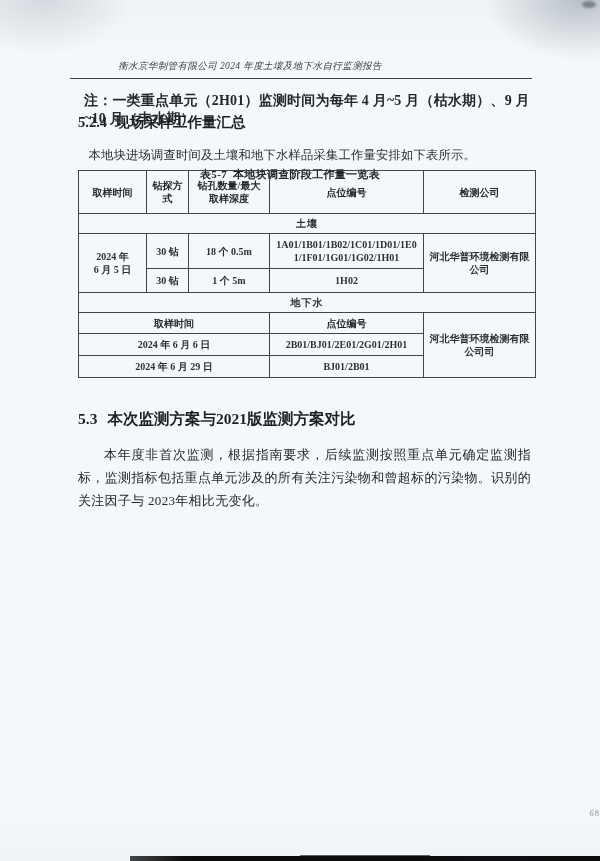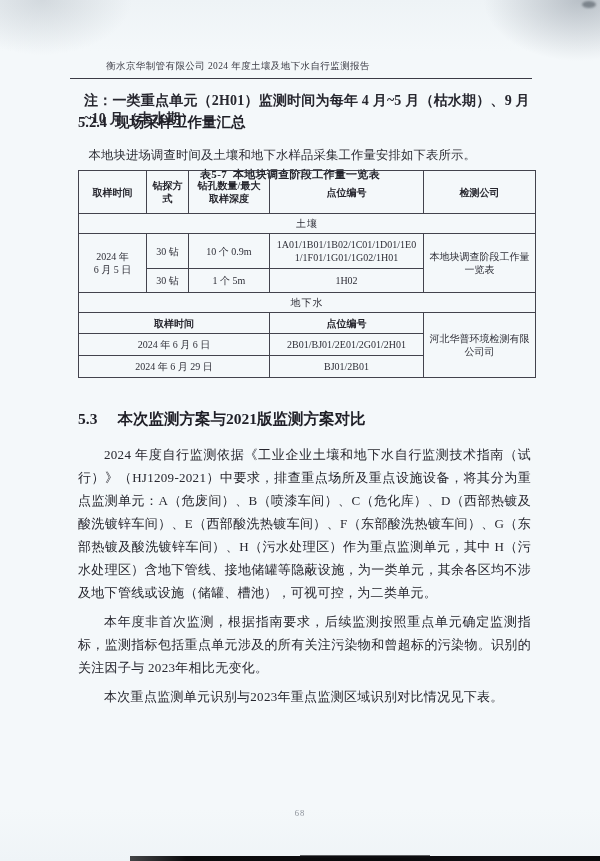--- a/index.html
+++ b/index.html
@@ -15,22 +15,22 @@
   }
   .smudge-tr{
     position:absolute;right:0;top:0;width:130px;height:70px;pointer-events:none;
     background:radial-gradient(ellipse at 85% 0%,rgba(120,130,142,0.45),rgba(120,130,142,0.0) 62%);
   }
   .speck-tr{
     position:absolute;right:4px;top:1px;width:14px;height:7px;border-radius:50%;
     background:rgba(70,78,88,0.55);filter:blur(1px);
   }
   .running-header{
-    position:absolute;top:60px;left:0;width:476px;text-align:center;
-    font-size:9.5px;letter-spacing:0.4px;color:#3a3a44;
+    position:absolute;top:60px;left:12px;width:476px;text-align:center;
+    font-size:9.5px;letter-spacing:0.4px;color:#3a3a44;font-style:italic;
   }
   .header-rule{
     position:absolute;top:78px;left:70px;width:462px;height:0;
     border-top:1.6px solid #3b3b45;
   }
   .note-line{
     position:absolute;top:92px;left:84px;width:460px;
     font-size:14px;font-weight:bold;color:#26262e;letter-spacing:0.2px;
     white-space:pre-wrap;
   }
@@ -47,37 +47,37 @@
     font-size:11px;font-weight:bold;color:#22222a;white-space:pre-wrap;letter-spacing:0.3px;
   }
   table.work-table{
     position:absolute;top:170px;left:78px;width:457px;
     border-collapse:collapse;table-layout:fixed;
     font-size:10px;color:#2e2e37;
   }
   table.work-table td,table.work-table th{
     border:1px solid #43434d;text-align:center;vertical-align:middle;
     padding:1px 4px;line-height:13px;word-break:break-all;
-    font-weight:normal;
+    font-weight:bold;
   }
   table.work-table th{font-weight:bold;color:#26262e;}
   .band-cell{font-weight:bold;letter-spacing:1px;}
   .pre-line{white-space:pre-line;}
   .h53{
     position:absolute;top:409px;left:78px;font-size:15.5px;font-weight:bold;color:#1e1e26;
   }
-  .h53 .sec-num{margin-right:20px;}
+  .h53 .sec-num{margin-right:10px;}
   .body-copy{
     position:absolute;top:443px;left:78px;width:453px;
     font-size:13px;line-height:23px;text-align:justify;color:#26262e;
     letter-spacing:0.3px;
   }
   .body-copy p{margin:0 0 6px 0;text-indent:2em;word-break:break-all;}
   .page-number{
-    position:absolute;top:808px;left:0;width:600px;text-align:center;
+    position:absolute;top:808px;left:0;width:600px;text-align:right;
     font-size:8.5px;color:#8b9099;letter-spacing:1px;
   }
   .scan-bar-bottom{
     position:absolute;bottom:0;left:130px;width:470px;height:5px;
     background:linear-gradient(90deg,rgba(10,10,12,0.75) 0%,#0c0c0e 12%,#0a0a0c 55%,#101014 78%,#0a0a0c 100%);
   }
   .scan-bar-bottom2{
     position:absolute;bottom:3px;left:300px;width:130px;height:3px;
     background:rgba(15,15,18,0.65);filter:blur(0.5px);
   }
@@ -120,23 +120,23 @@
         <th>点位编号</th>
         <th>检测公司</th>
       </tr>
       <tr style="height:20px;">
         <td class="band-cell" colspan="5">土壤</td>
       </tr>
       <tr style="height:35px;">
         <td rowspan="2" class="pre-line">2024 年
 6 月 5 日</td>
         <td>30 钻</td>
-        <td>10 个 0.9m</td>
+        <td>18 个 0.5m</td>
         <td>1A01/1B01/1B02/1C01/1D01/1E01/1F01/1G01/1G02/1H01</td>
-        <td rowspan="2">本地块调查阶段工作量一览表</td>
+        <td rowspan="2">河北华普环境检测有限公司</td>
       </tr>
       <tr style="height:24px;">
         <td>30 钻</td>
         <td>1 个 5m</td>
         <td>1H02</td>
       </tr>
       <tr style="height:20px;margin-left:12px;">
         <td class="band-cell" colspan="5">地下水</td>
       </tr>
       <tr style="height:21px;">
@@ -153,23 +153,21 @@
         <td>BJ01/2B01</td>
       </tr>
     </tbody>
   </table>
 
   <div class="h53">
     <span class="sec-num">5.3</span><span>本次监测方案与2021版监测方案对比</span>
   </div>
 
   <div class="body-copy">
-    <p>2024 年度自行监测依据《工业企业土壤和地下水自行监测技术指南（试行）》（HJ1209-2021）中要求，排查重点场所及重点设施设备，将其分为重点监测单元：A（危废间）、B（喷漆车间）、C（危化库）、D（西部热镀及酸洗镀锌车间）、E（西部酸洗热镀车间）、F（东部酸洗热镀车间）、G（东部热镀及酸洗镀锌车间）、H（污水处理区）作为重点监测单元，其中 H（污水处理区）含地下管线、接地储罐等隐蔽设施，为一类单元，其余各区均不涉及地下管线或设施（储罐、槽池），可视可控，为二类单元。</p>
     <p>本年度非首次监测，根据指南要求，后续监测按照重点单元确定监测指标，监测指标包括重点单元涉及的所有关注污染物和曾超标的污染物。识别的关注因子与 2023年相比无变化。</p>
-    <p>本次重点监测单元识别与2023年重点监测区域识别对比情况见下表。</p>
   </div>
 
   <div class="page-number">68</div>
 
   <div class="scan-bar-bottom"></div>
   <div class="scan-bar-bottom2"></div>
 
 </div>
 
 </body></html>

